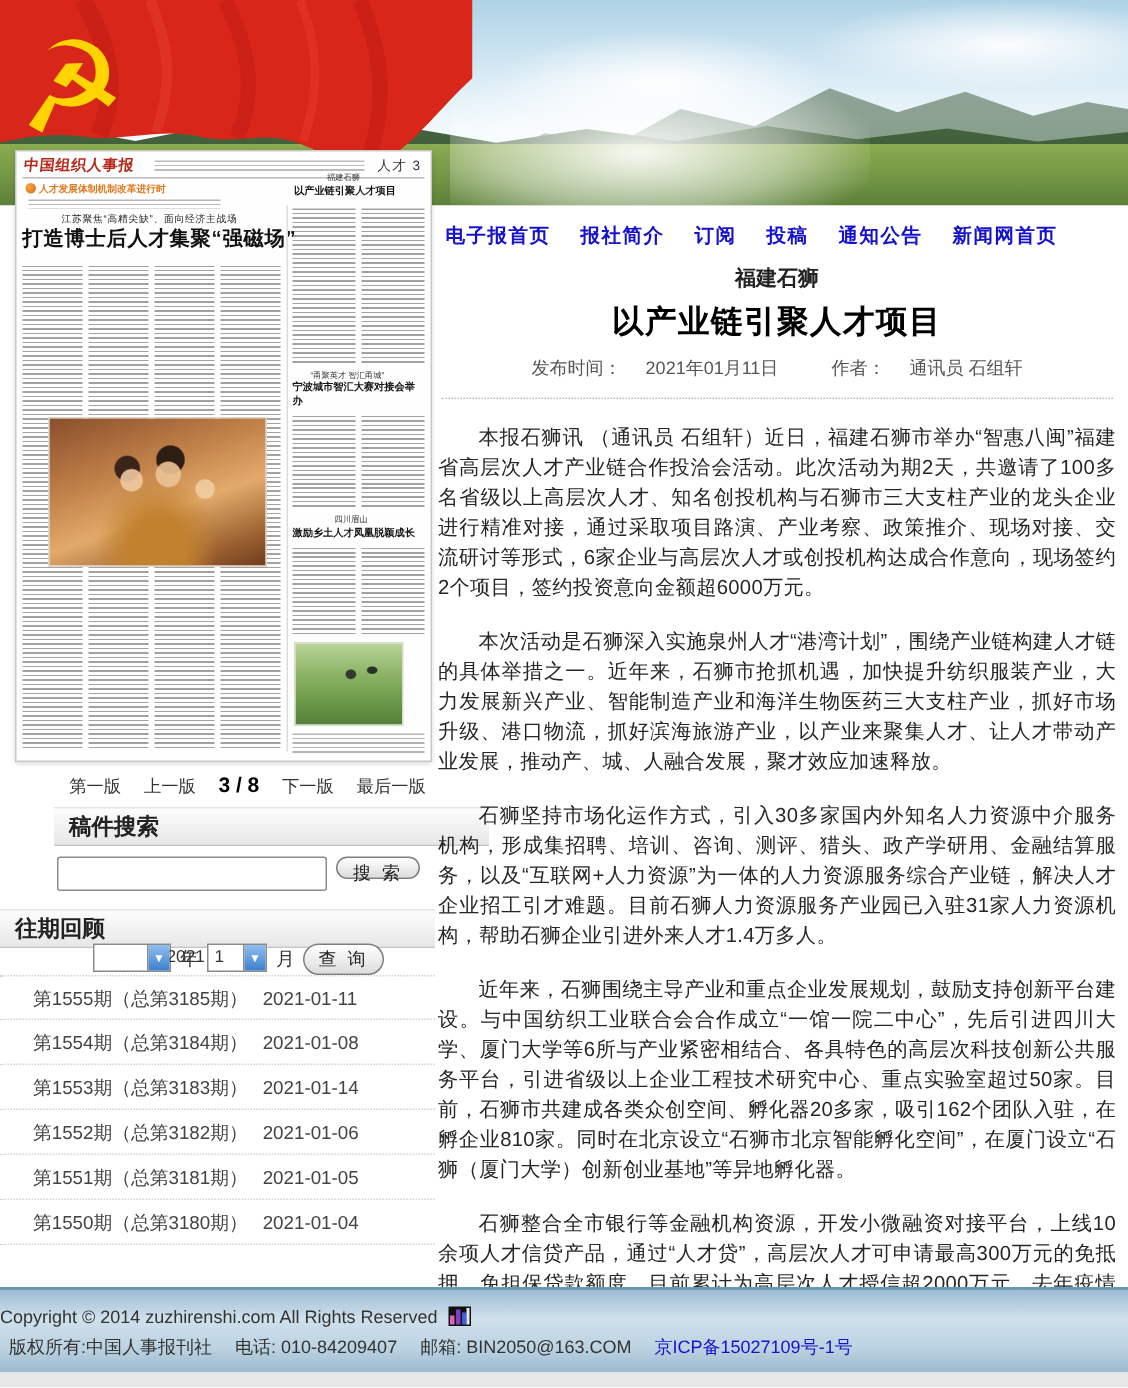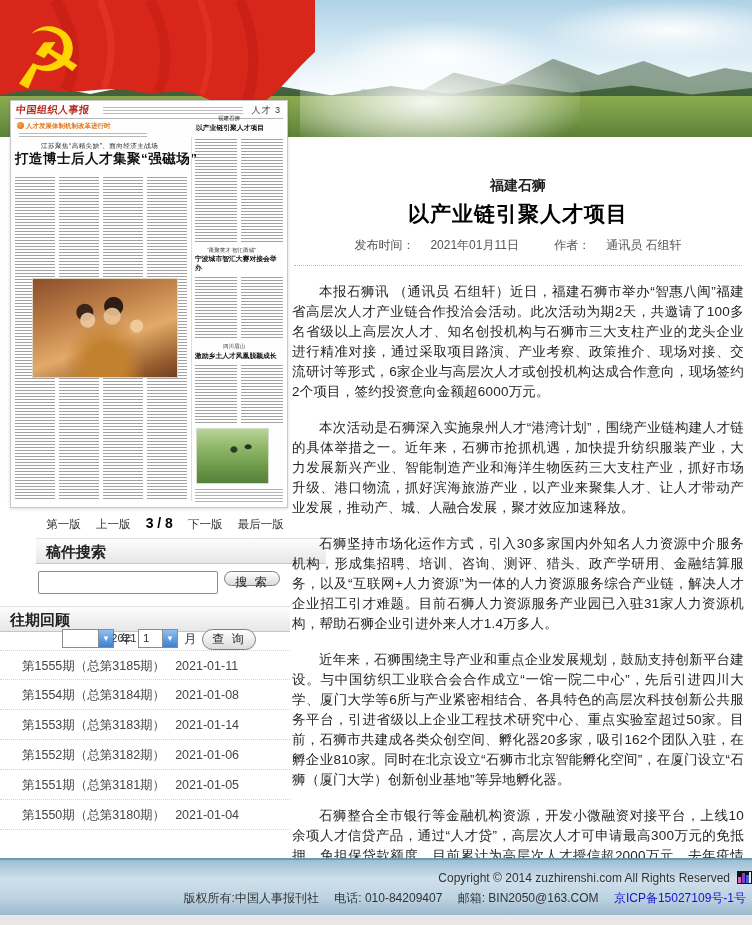--- a/index.html
+++ b/index.html
@@ -91,21 +91,21 @@
   .art-title { text-align:center; font-size:21px; font-weight:bold; color:#000; letter-spacing:1px; margin-top:5px; }
   .art-meta { text-align:center; font-size:12px; color:#555; margin-top:9px; }
   .art-meta span { margin:0 8px; }
   .art-divider { border-bottom:1px dotted #bcbcbc; margin:11px 2px 13px; }
   .article p { font-size:13.5px; line-height:20px; color:#262626; text-align:justify; text-indent:2em;
                margin-bottom:11px; letter-spacing:.2px;margin-top:16px; }
 
   
   .footer { position:absolute; left:0; top:858px; width:752px; height:57px; border-top:2px solid #6d98b6;
             background:linear-gradient(180deg,#9dbdd4 0%,#cfe0eb 35%,#bcd3e2 70%,#9cb9cd 100%);
-            text-align:right; color:#333; }
+            text-align:left; color:#333; }
   .footer-strip { position:absolute; left:0; top:915px; width:752px; height:10px; background:#e7e7e7; }
   .f-line1 { margin-top:11px; font-size:12px; }
   .f-line2 { margin-top:5px; font-size:12px; }
   .f-line2 span { margin:0 6px; }
   .icp { color:#1612cc; cursor:pointer; }
   .counter { display:inline-block; width:15px; height:13px; background:#111; vertical-align:-2px; margin-left:7px;
              position:relative; }
   .counter i { position:absolute; bottom:1px; width:3px; }
   .counter i:nth-child(1){ left:1px; height:6px; background:#e060c0; }
   .counter i:nth-child(2){ left:5px; height:10px; background:#8040c0; }
@@ -205,20 +205,28 @@
   </div>
   <div class="issues">
     <div class="issue-row"><span>第1555期（总第3185期）</span><span class="dt">2021-01-11</span></div>
     <div class="issue-row"><span>第1554期（总第3184期）</span><span class="dt">2021-01-08</span></div>
     <div class="issue-row"><span>第1553期（总第3183期）</span><span class="dt">2021-01-14</span></div>
     <div class="issue-row"><span>第1552期（总第3182期）</span><span class="dt">2021-01-06</span></div>
     <div class="issue-row"><span>第1551期（总第3181期）</span><span class="dt">2021-01-05</span></div>
     <div class="issue-row"><span>第1550期（总第3180期）</span><span class="dt">2021-01-04</span></div>
   </div>
 
+  <div class="nav">
+    <a>电子报首页</a>
+    <a>报社简介</a>
+    <a>订阅</a>
+    <a>投稿</a>
+    <a>通知公告</a>
+    <a>新闻网首页</a>
+  </div>
 
   <div class="article">
     <div class="art-kicker">福建石狮</div>
     <div class="art-title">以产业链引聚人才项目</div>
     <div class="art-meta">
       <span><span>发布时间：</span><span>2021年01月11日</span></span>
       <span><span>作者：</span><span>通讯员 石组轩</span></span>
     </div>
     <div class="art-divider"></div>
     <p>本报石狮讯 （通讯员 石组轩）近日，福建石狮市举办“智惠八闽”福建省高层次人才产业链合作投洽会活动。此次活动为期2天，共邀请了100多名省级以上高层次人才、知名创投机构与石狮市三大支柱产业的龙头企业进行精准对接，通过采取项目路演、产业考察、政策推介、现场对接、交流研讨等形式，6家企业与高层次人才或创投机构达成合作意向，现场签约2个项目，签约投资意向金额超6000万元。</p>

